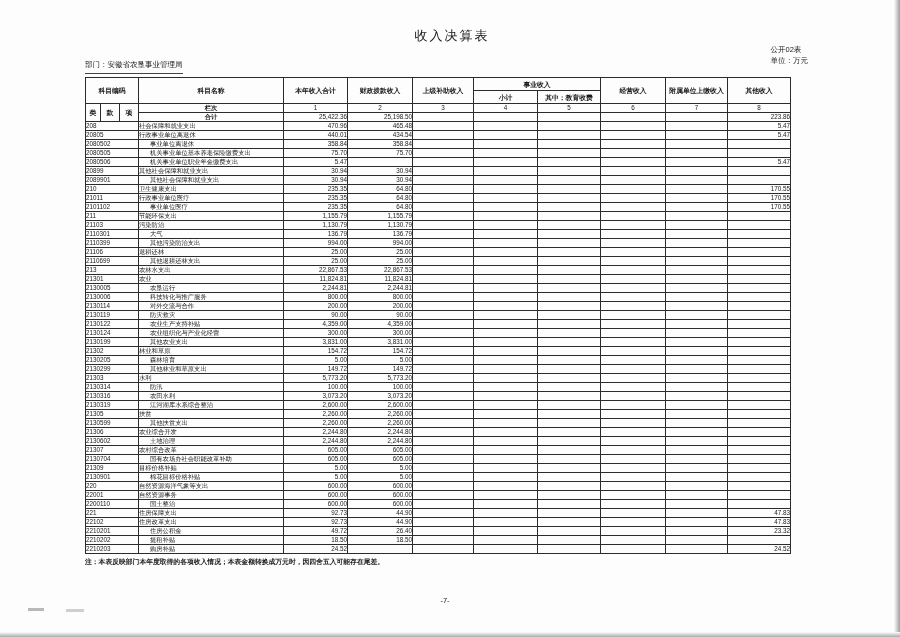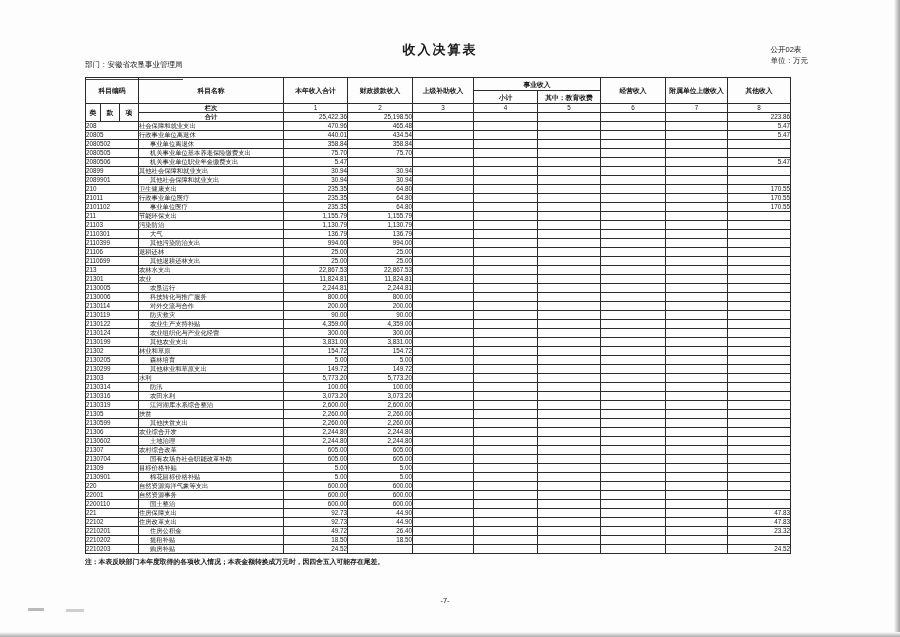--- a/index.html
+++ b/index.html
@@ -3,30 +3,30 @@
 <meta charset="utf-8">
 <style>
   html,body{margin:0;padding:0;}
   body{
     width:900px;height:637px;position:relative;overflow:hidden;
     background:#fdfdfd;
     font-family:"Liberation Sans","DejaVu Sans",sans-serif;
     color:#1a1a1a;
   }
   .page-title{
-    position:absolute;top:41px;left:0;width:880px;
-    text-align:center;font-size:13px;font-weight:bold;letter-spacing:2px;
+    position:absolute;top:27px;left:0;width:880px;
+    text-align:center;font-size:13px;font-weight:normal;letter-spacing:2px;padding-left:12px;
   }
   .corner-labels{
     position:absolute;top:44px;right:92px;text-align:left;
     font-size:7.5px;line-height:11px;
   }
   .dept-line{
     position:absolute;top:60px;left:85px;font-size:7.5px;
-    border-bottom:1px solid #444;padding-bottom:9px;font-family:Liberation Mono, monospace;
+    border-bottom:1px solid #444;padding-bottom:3px;font-family:Liberation Mono, monospace;
   }
   table.revenue{
     position:absolute;top:77px;left:85px;
     border-collapse:collapse;table-layout:fixed;width:705px;
     font-size:6.3px;
   }
   table.revenue th,table.revenue td{
     border:1px solid #2b2b2b;overflow:hidden;white-space:nowrap;
     padding:0;height:8px;line-height:8px;vertical-align:middle;
   }

